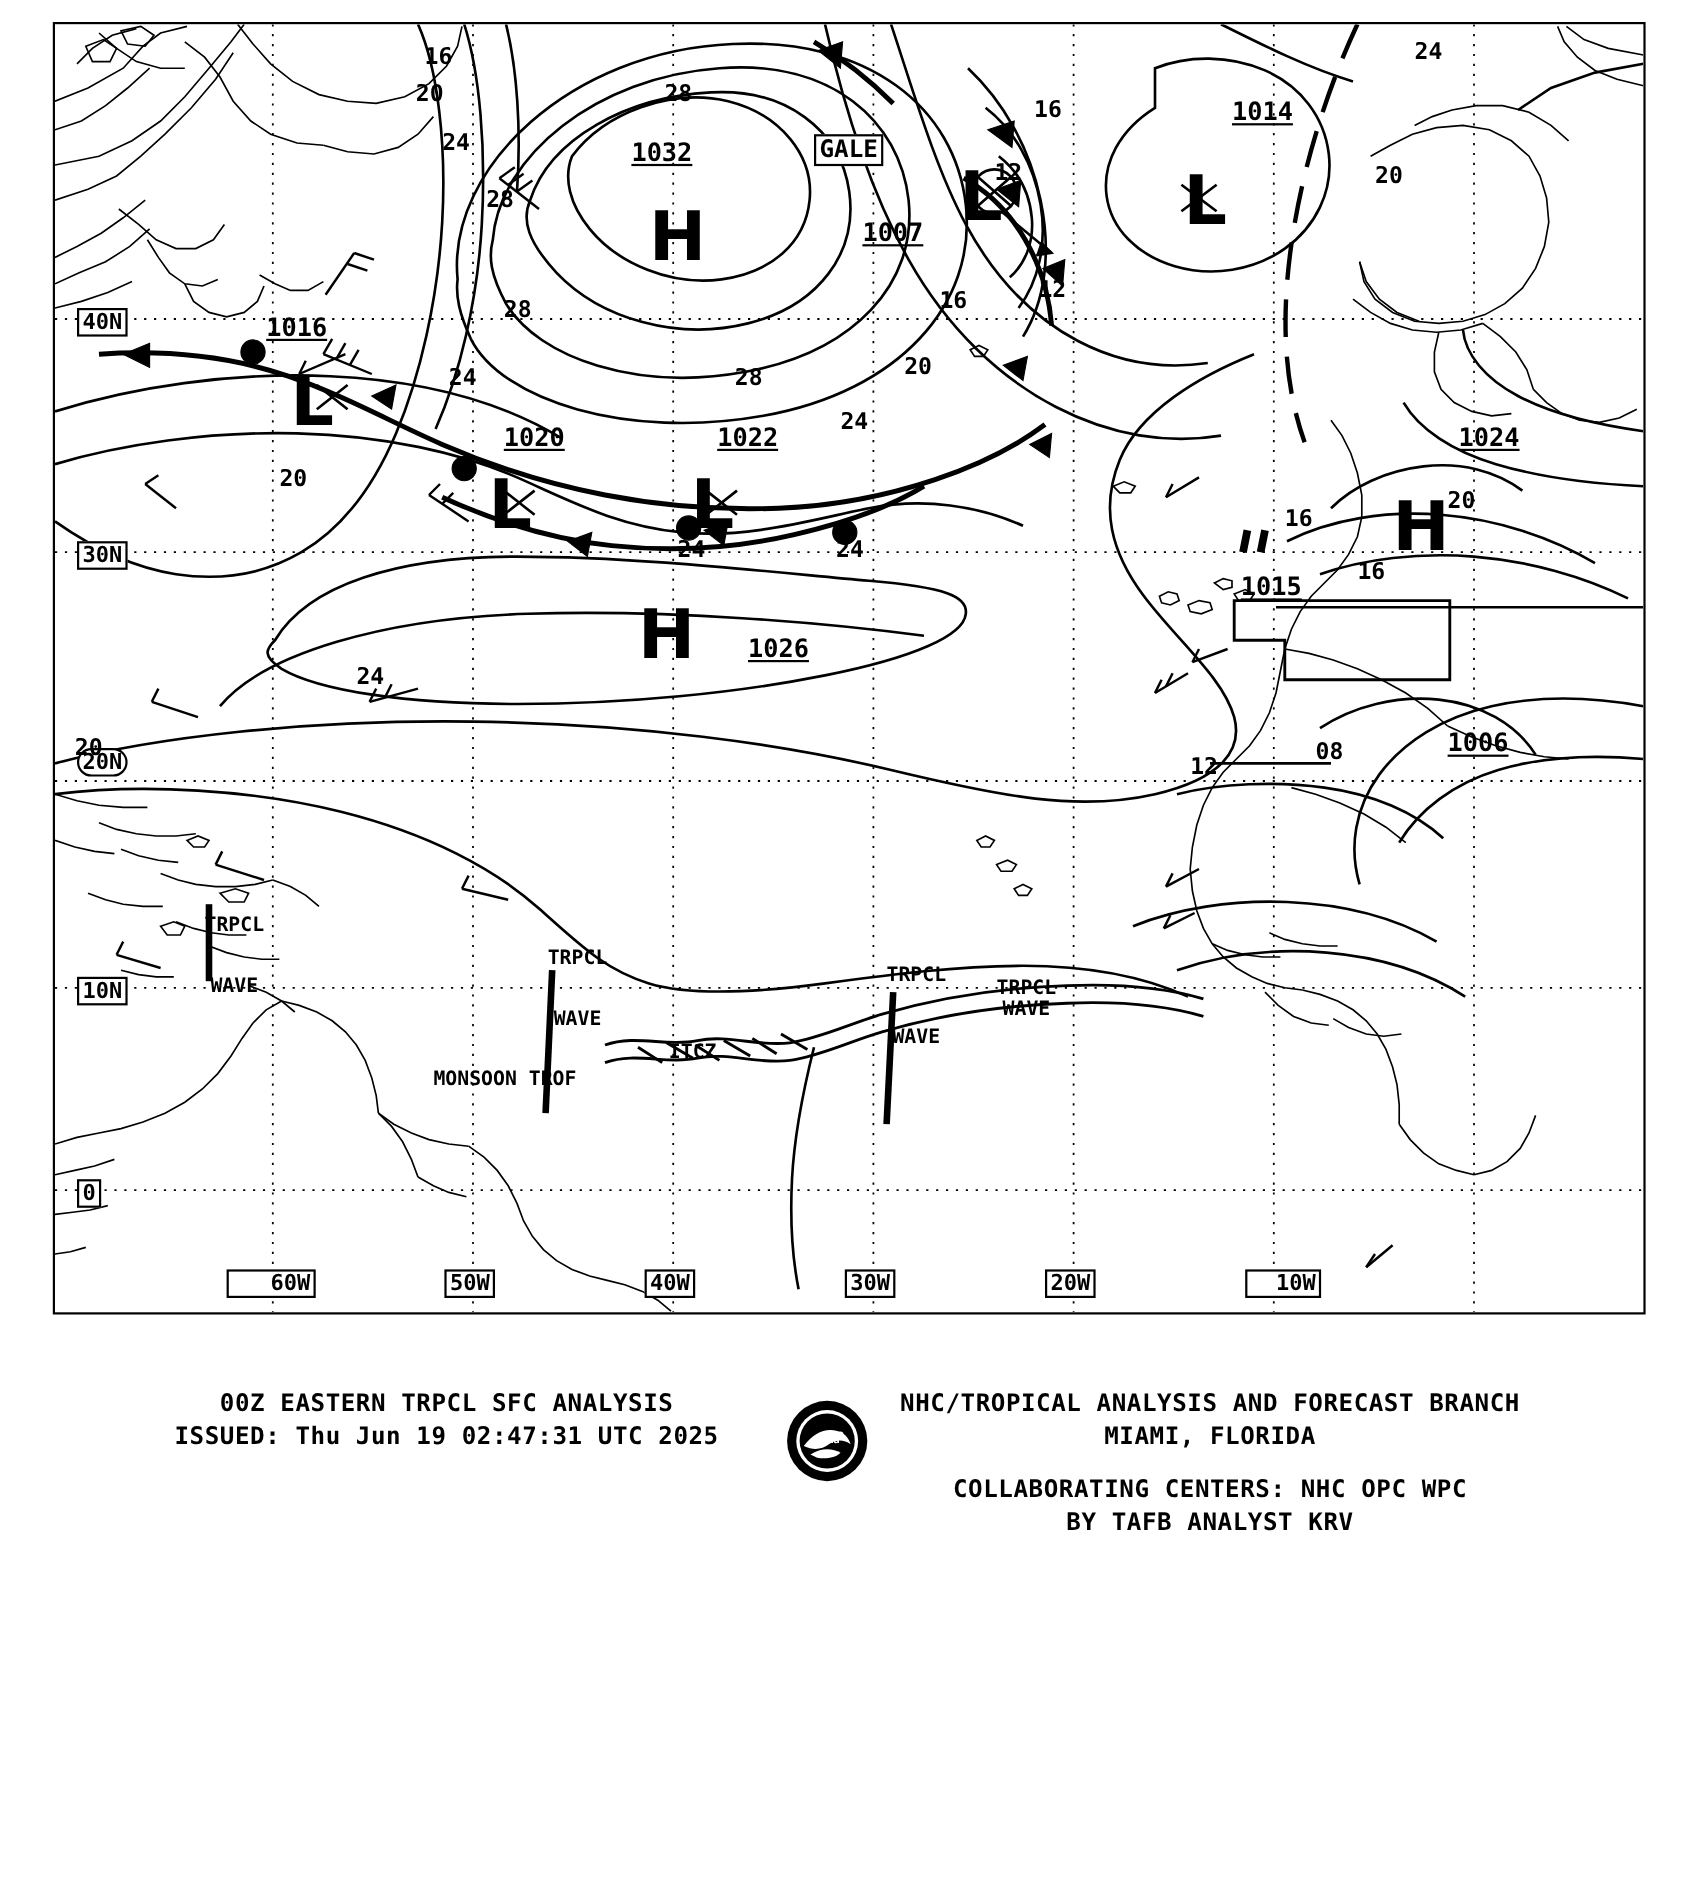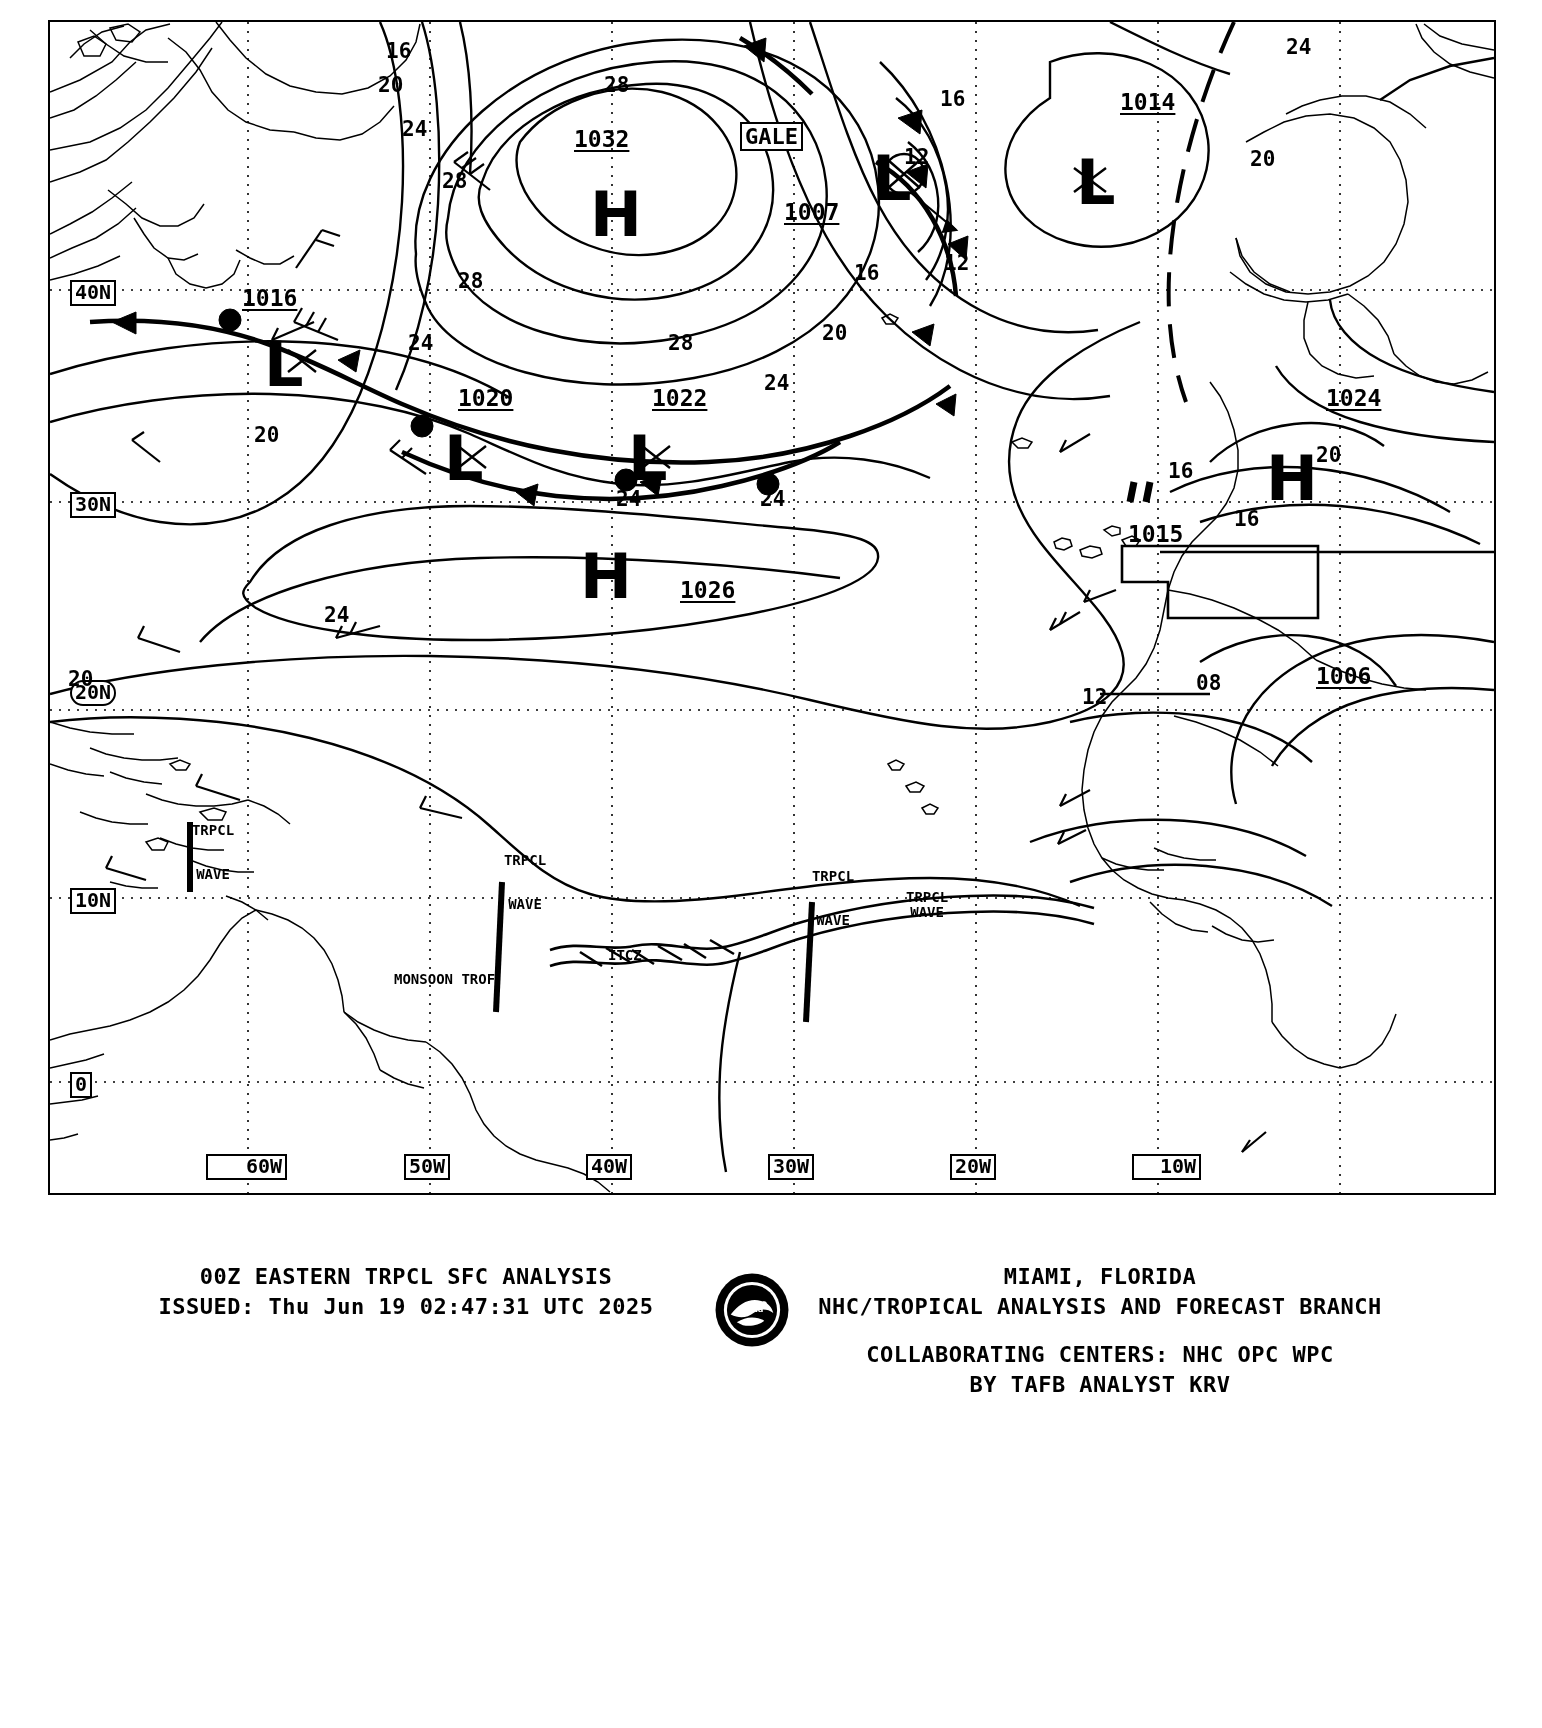--- a/index.html
+++ b/index.html
@@ -59,21 +59,21 @@
     line-height: 0.8;
   }
   .gridlabel {
     font-size: 20px;
     font-weight: bold;
     border: 2px solid #000;
     padding: 0px 3px 1px 3px;
     background: #fff;
   }
   .feature {
-    font-size: 14px;
+    font-size: 18px;
     font-weight: bold;
     text-align: center;
   }
   .galebox {
     font-size: 22px;
     font-weight: bold;
     border: 2px solid #000;
     padding: 1px 3px;
     background: #fff;
   }
@@ -530,22 +530,22 @@
       <circle cx="50" cy="50" r="48" fill="#000"></circle>
       <circle cx="50" cy="50" r="37" fill="#fff"></circle>
       <circle cx="50" cy="50" r="33" fill="#000"></circle>
       <path d="M22 56 C34 40 48 34 62 38 C70 40 76 46 78 54 C70 48 60 48 52 54 C44 60 34 62 22 56 Z" fill="#fff"></path>
       <path d="M30 66 C42 58 56 58 66 64 C60 70 48 72 38 70 Z" fill="#fff"></path>
       <circle cx="66" cy="42" r="3.5" fill="#fff"></circle>
       <text x="50" y="52" font-family="DejaVu Sans, sans-serif" font-size="11" font-weight="bold" fill="#fff" text-anchor="middle">noaa</text>
     </svg>
 
     <div class="foot-right">
+      <div>NHC/TROPICAL ANALYSIS AND FORECAST BRANCH</div>
       <div>MIAMI,  FLORIDA</div>
-      <div>NHC/TROPICAL ANALYSIS AND FORECAST BRANCH</div>
     </div>
     <div class="foot-right2">
       <div>COLLABORATING CENTERS: NHC OPC WPC</div>
       <div>BY TAFB ANALYST  KRV</div>
     </div>
   </div>
 
 </div>
 
 </body></html>

